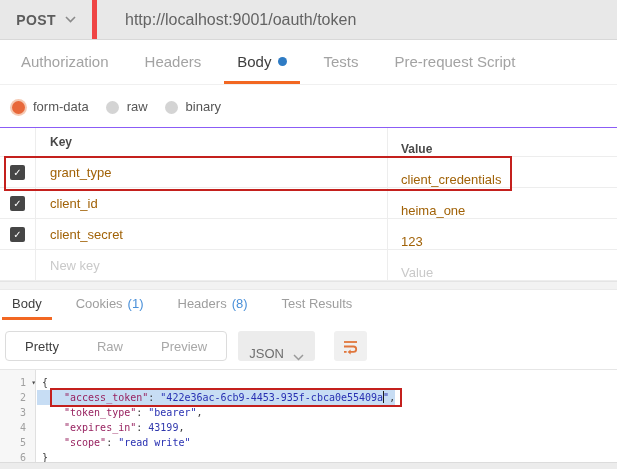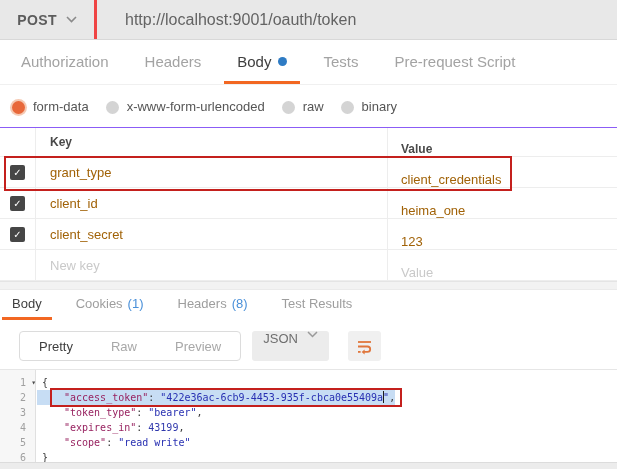--- a/index.html
+++ b/index.html
@@ -2,21 +2,21 @@
 <html><head>
 <meta charset="utf-8">
 <style>
   * { margin:0; padding:0; box-sizing:border-box; }
   html,body { background:#fff; }
   body { font-family:"Liberation Sans", sans-serif; }
   .app { position:relative; width:617px; height:469px; background:#fff; overflow:hidden; }
 
   
   .url-bar { position:absolute; top:0; left:0; right:0; height:40px; background:#e8e8e8; border-bottom:1px solid #d8d8d8; display:flex; }
-  .method-select { width:97px; display:flex; align-items:center; justify-content:center; gap:9px; border-right:3px solid #ef4444; color:#5c5c5c; font-size:14px; font-weight:700; letter-spacing:.4px; cursor:pointer; }
+  .method-select { width:97px; display:flex; align-items:center; justify-content:center; gap:9px; border-right:5px solid #ef4444; color:#5c5c5c; font-size:14px; font-weight:700; letter-spacing:.4px; cursor:pointer; }
   .chev { width:11px; height:7px; }
   .url-field { flex:1; display:flex; align-items:center; padding-left:28px; color:#636363; font-size:16px; }
 
   
   .req-tabs { position:absolute; top:41px; left:0; right:0; height:44px; display:flex; align-items:stretch; padding-left:8px; border-bottom:1px solid #f0f0f0; }
   .rtab { display:flex; align-items:center; gap:7px; padding:0 13px; margin-right:10px; font-size:15px; color:#a3a3a3; border-bottom:3px solid transparent; cursor:pointer; }
   .rtab.active { color:#3e3e3e; border-bottom-color:#f26722; }
   .dot { width:9px; height:9px; border-radius:50%; background:#2e7bc4; }
 
   
@@ -44,25 +44,25 @@
   
   .section-divider { position:absolute; top:281px; left:0; right:0; height:9px; background:#f2f2f2; border-top:1px solid #e4e4e4; border-bottom:1px solid #eaeaea; }
 
   
   .res-tabs { position:absolute; top:290px; left:0; right:0; height:30px; display:flex; align-items:stretch; padding-left:2px; }
   .stab { display:flex; align-items:center; gap:5px; padding:0 10px; margin-right:14px; font-size:13px; color:#9e9e9e; border-bottom:3px solid transparent; cursor:pointer; }
   .stab.active { color:#3e3e3e; border-bottom-color:#f26722; }
   .t-count { color:#4a90d9; }
 
   
-  .res-toolbar { position:absolute; top:324px; left:0; right:0; height:44px; display:flex; align-items:center; padding-left:5px;margin-left:14px; }
+  .res-toolbar { position:absolute; top:324px; left:0; right:0; height:44px; display:flex; align-items:center; padding-left:5px; }
   .view-group { display:flex; align-items:stretch; height:30px; background:#fff; border:1px solid #dcdcdc; border-radius:4px; overflow:hidden; }
   .vmode { display:flex; align-items:center; padding:0 19px; font-size:13px; color:#a8a8a8; cursor:pointer; }
   .vmode.active { color:#3e3e3e; }
-  .json-select { margin-left:11px; height:30px; display:flex; align-items:flex-start; gap:9px; padding:0 11px; background:#ececec; border-radius:3px; color:#6e6e6e; font-size:13px; cursor:pointer; }
+  .json-select { margin-left:11px; height:30px; display:flex; align-items:flex-end; gap:9px; padding:0 11px; background:#ececec; border-radius:3px; color:#6e6e6e; font-size:13px; cursor:pointer; }
   .wrap-btn { margin-left:19px; width:33px; height:30px; display:flex; align-items:center; justify-content:center; background:#f0f0f0; border-radius:3px; cursor:pointer; }
 
   
   .code-area { position:absolute; top:369px; left:0; right:0; height:93px; border-top:1px solid #e6e6e6; font-family:"DejaVu Sans Mono", monospace; font-size:10px; background:#fff; }
   .gutter-bg { position:absolute; left:0; top:0; bottom:0; width:36px; background:#f7f7f7; border-right:1px solid #e0e0e0; }
   .code-lines { position:absolute; top:5px; left:0; right:0; }
   .cline { display:flex; height:15px; line-height:15px; }
   .gut { width:37px; position:relative; flex:none; }
   .lnum { display:block; text-align:right; padding-right:11px; color:#a0a0a0; }
   .fold { position:absolute; right:1px; top:0; font-size:8px; color:#4a4a4a; cursor:pointer; }
@@ -113,24 +113,20 @@
       </div>
   </div>
 
   <div class="body-modes">
     <div class="mode">
       <span class="radio on"></span>
       <span class="mode-label">form-data</span>
     </div>
     <div class="mode">
       <span class="radio"></span>
-      <span class="mode-label">x-www-form-urlencoded</span>
-    </div>
-    <div class="mode">
-      <span class="radio"></span>
       <span class="mode-label">raw</span>
     </div>
     <div class="mode">
       <span class="radio"></span>
       <span class="mode-label">binary</span>
     </div>
   </div>
 
   <div class="kv-table">
     <div class="thead">

